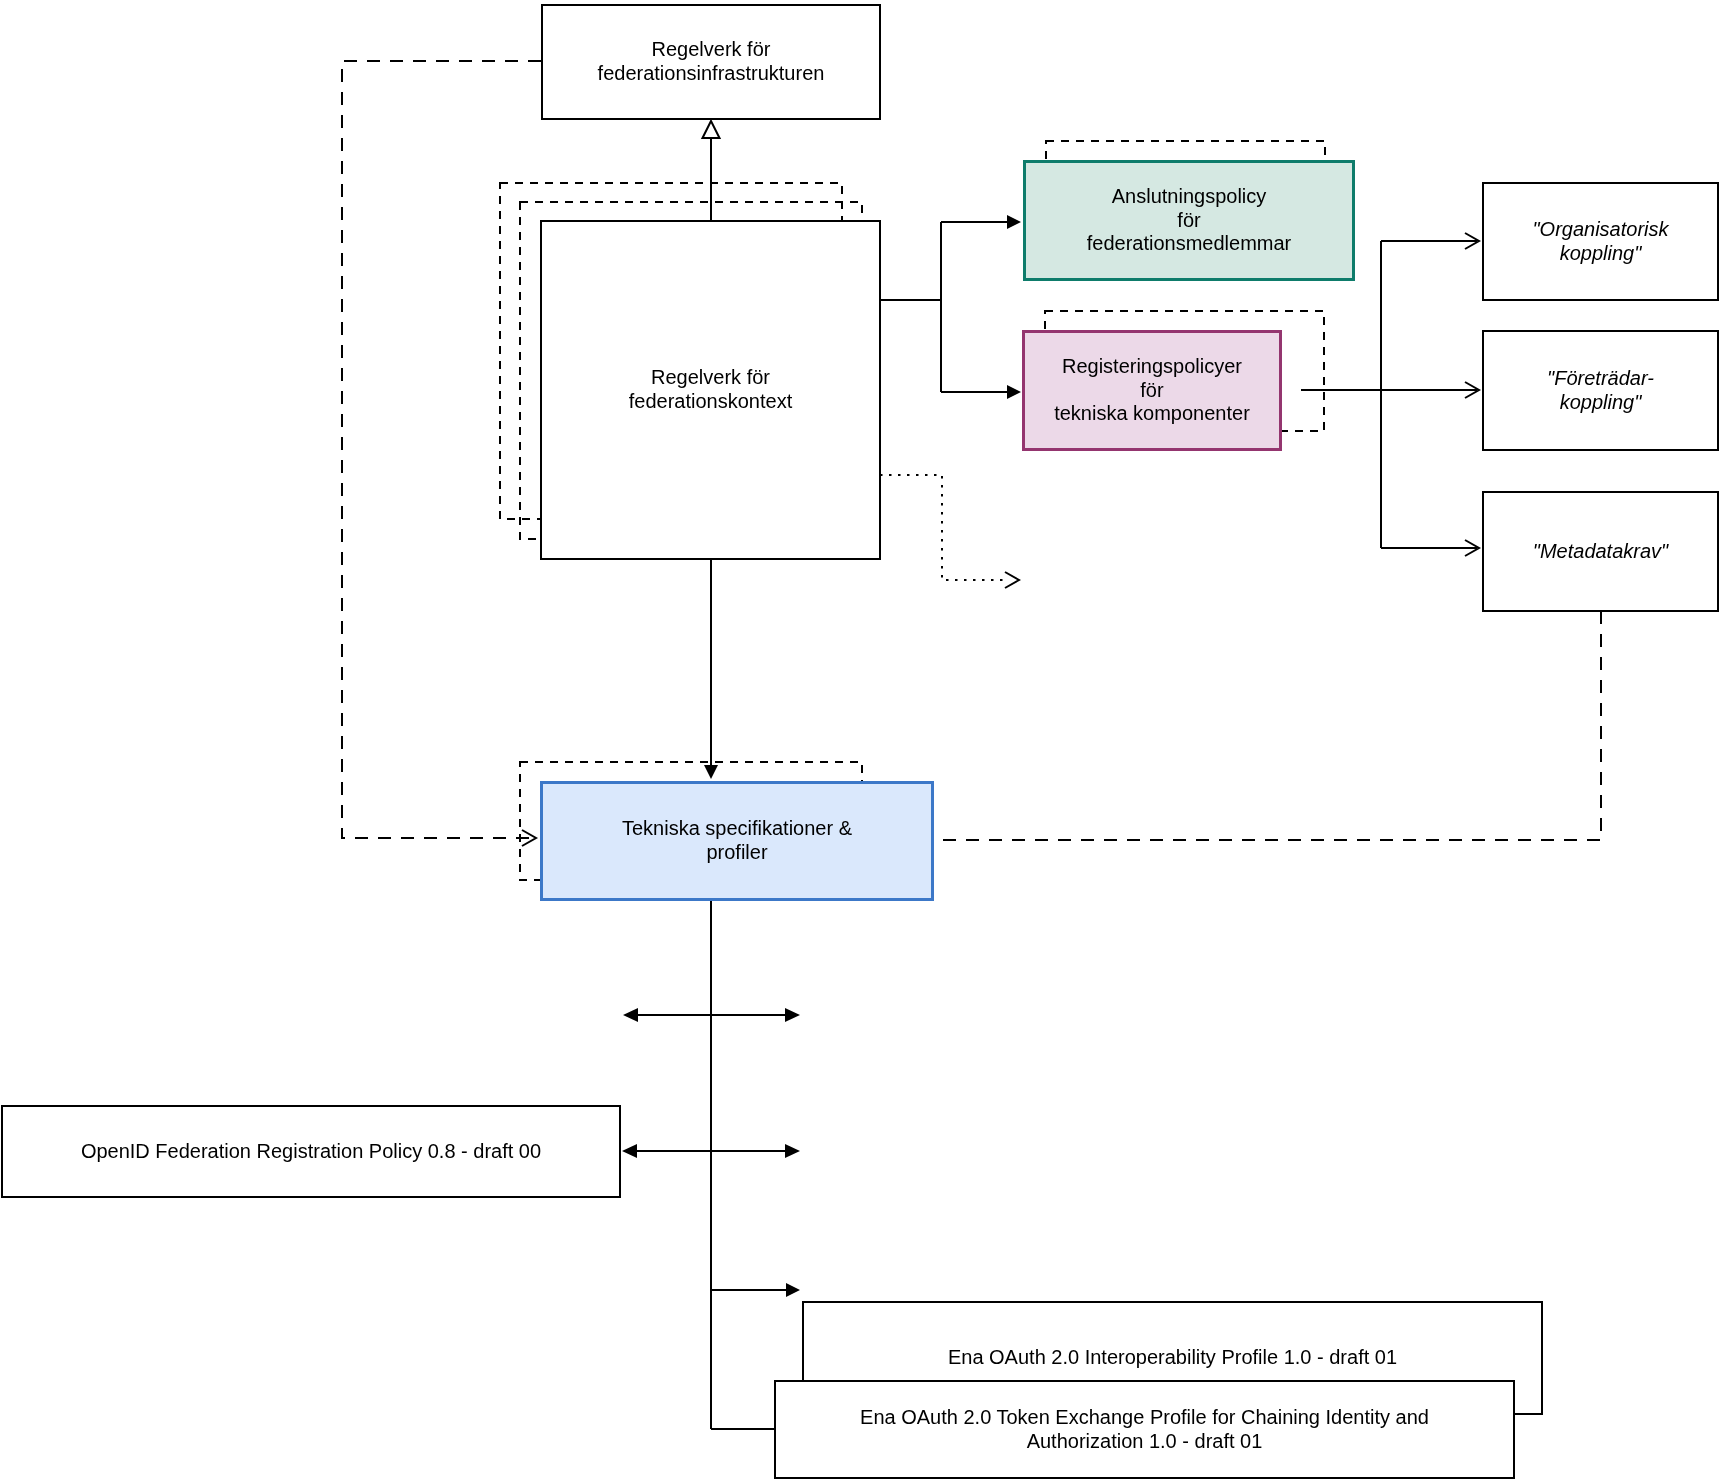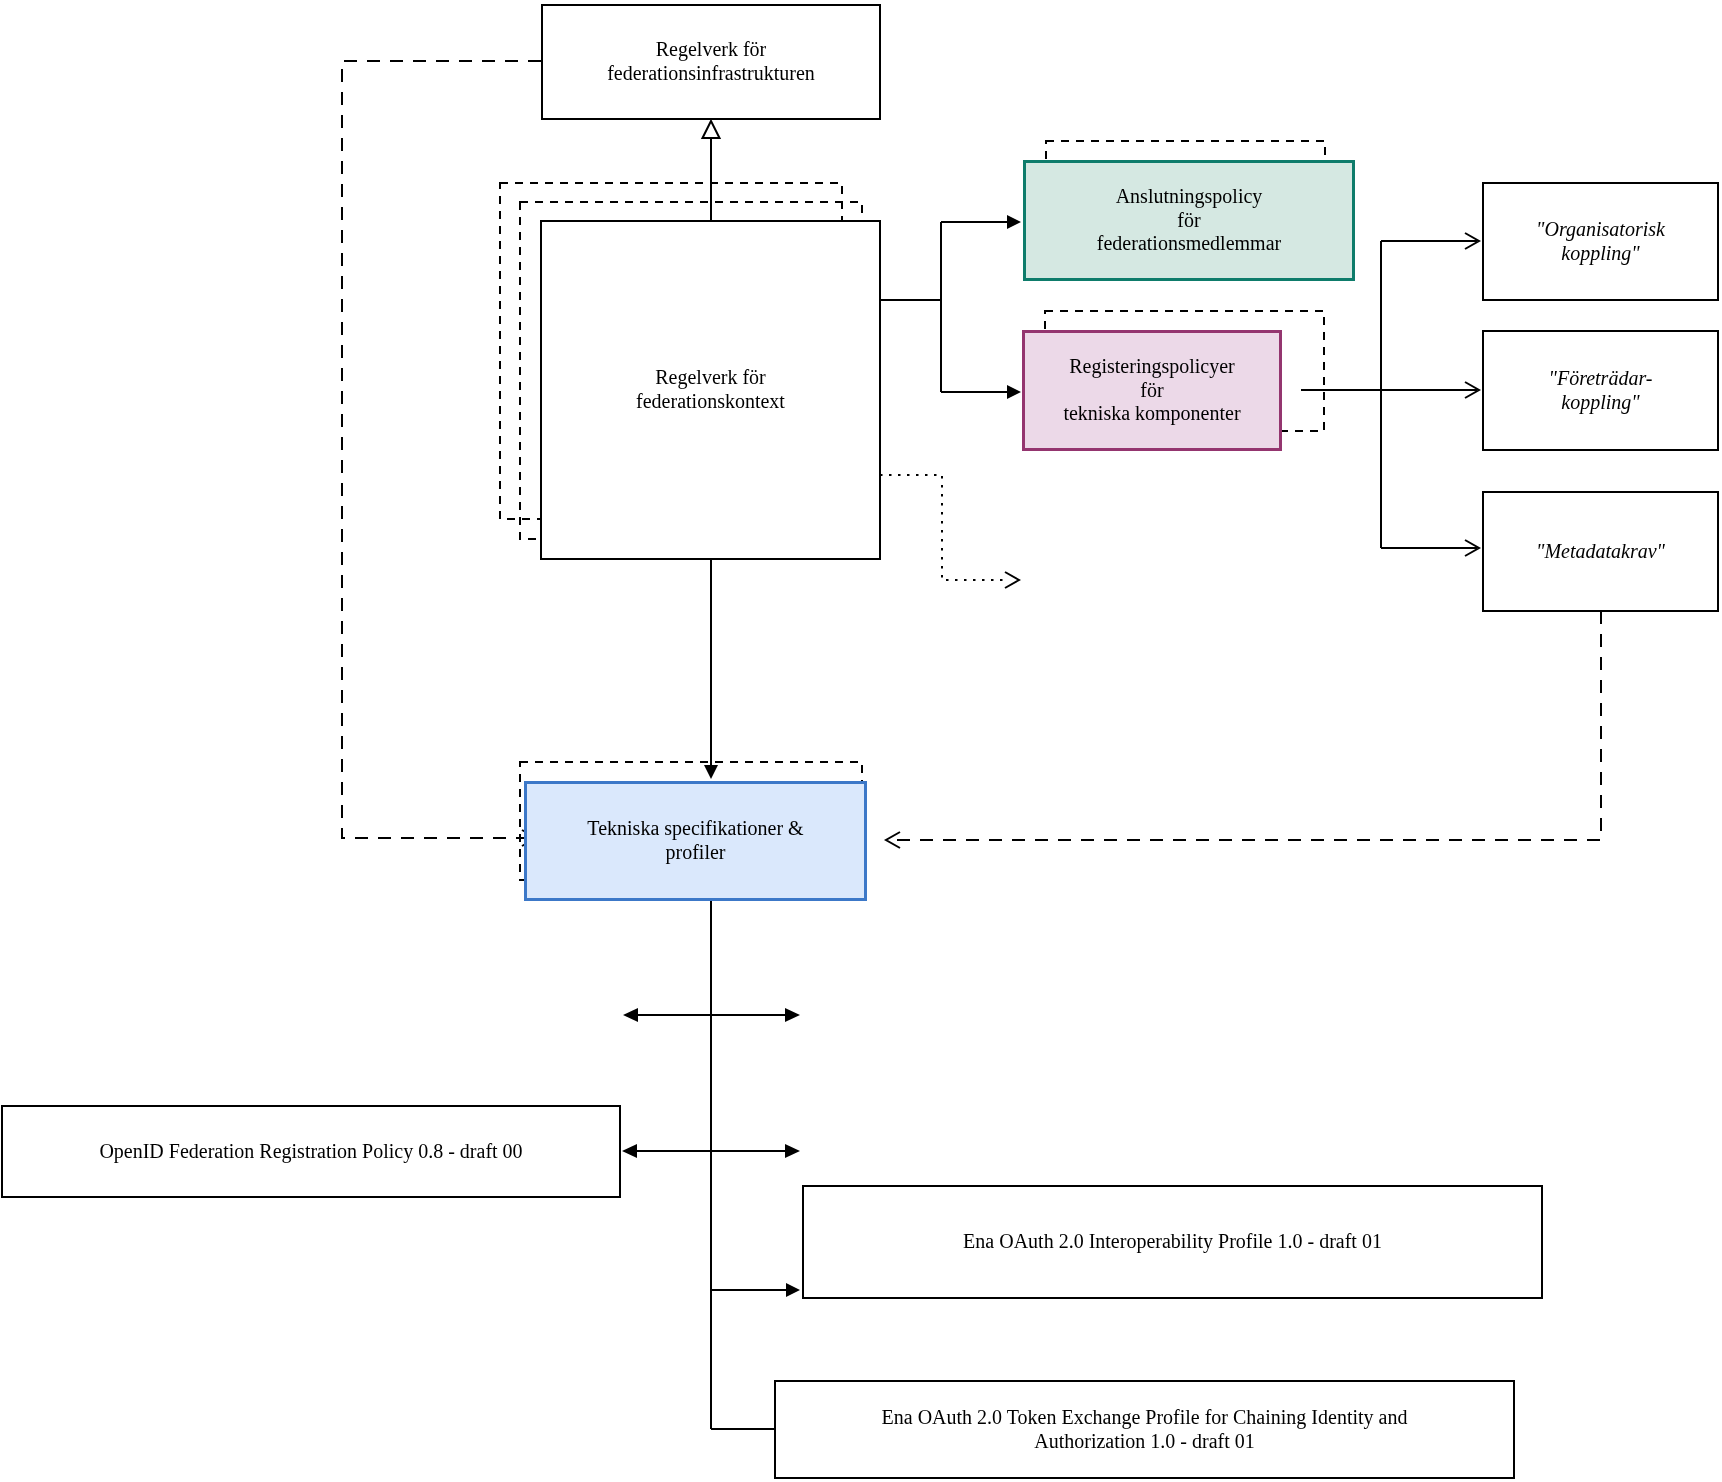--- a/index.html
+++ b/index.html
@@ -4,21 +4,21 @@
 <style>
   :root{
     --teal-fill:#d5e8e2; --teal-border:#0e7c6b;
     --pink-fill:#ecd9e8; --pink-border:#94356f;
     --blue-fill:#dae8fc; --blue-border:#3c78c8;
     --line:#000000; --bg:#ffffff;
   }
   html,body{margin:0;padding:0;background:var(--bg);}
   #canvas{
     position:relative;width:1722px;height:1482px;background:var(--bg);
-    font-family:Liberation Serif, serif;color:#000;
+    font-family:Liberation Sans, sans-serif;color:#000;
     overflow:hidden;
   }
   #wires{position:absolute;left:0;top:0;width:1722px;height:1482px;}
   .ln{stroke:var(--line);stroke-width:2;fill:none;}
   .ghost{stroke:var(--line);stroke-width:2;fill:none;stroke-dasharray:8 7;}
   .dash{stroke-dasharray:13 10;}
   .dot{stroke-dasharray:2.5 6.5;}
   .fillhead{fill:var(--line);stroke:none;}
   .openhead{stroke:var(--line);stroke-width:2;fill:none;}
   .hollowhead{fill:#ffffff;stroke:var(--line);stroke-width:2;}
@@ -130,25 +130,25 @@
 
 
   <div class="node quote" style="left:1482px;top:182px;width:237px;height:119px">"Organisatorisk
 koppling"</div>
 
   <div class="node quote" style="left:1482px;top:330px;width:237px;height:121px">"Företrädar-
 koppling"</div>
 
   <div class="node quote" style="left:1482px;top:491px;width:237px;height:121px">"Metadatakrav"</div>
 
-  <div class="node blue" style="left:524px;top:781px;width:343px;height:120px">Tekniska specifikationer &amp;
+  <div class="node blue" style="left:540px;top:781px;width:394px;height:120px">Tekniska specifikationer &amp;
 profiler</div>
 
 
   <div class="node" style="left:1px;top:1105px;width:620px;height:93px">OpenID Federation Registration Policy 0.8 - draft 00</div>
 
 
 
-  <div class="node" style="left:802px;top:1185px;width:741px;height:114px">Ena OAuth 2.0 Interoperability Profile 1.0 - draft 01</div>
+  <div class="node" style="left:802px;top:1301px;width:741px;height:114px">Ena OAuth 2.0 Interoperability Profile 1.0 - draft 01</div>
 
   <div class="node" style="left:774px;top:1380px;width:741px;height:99px">Ena OAuth 2.0 Token Exchange Profile for Chaining Identity and
 Authorization 1.0 - draft 01</div>
 </div>
 
 </body></html>

